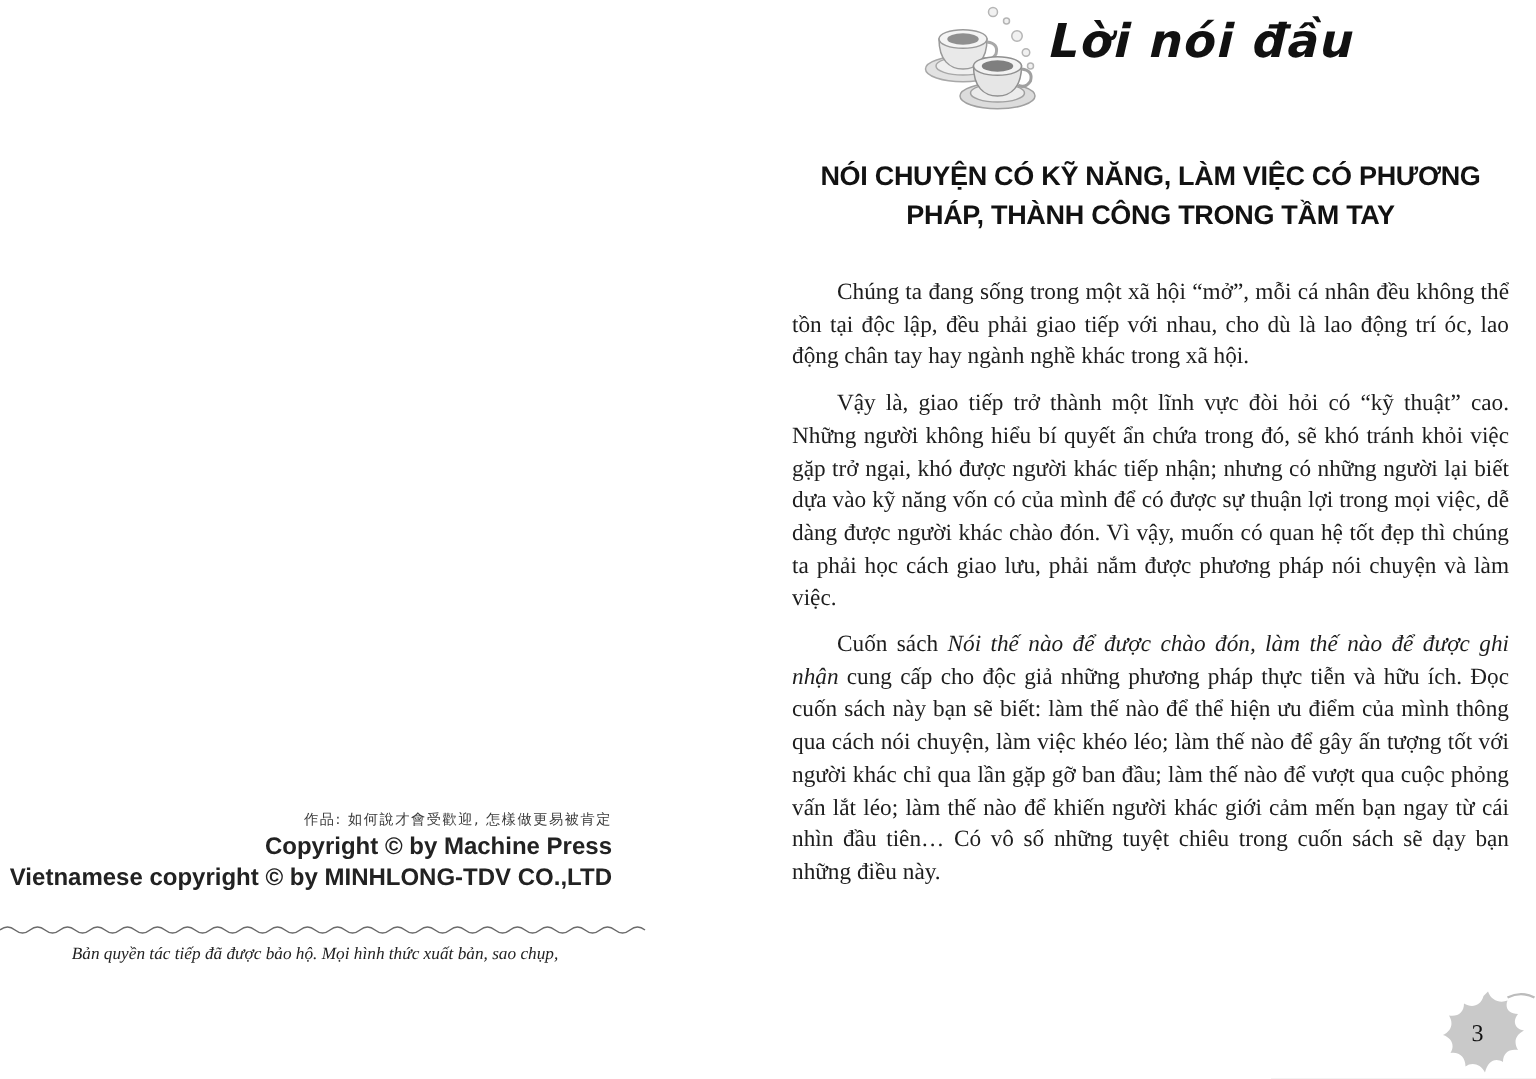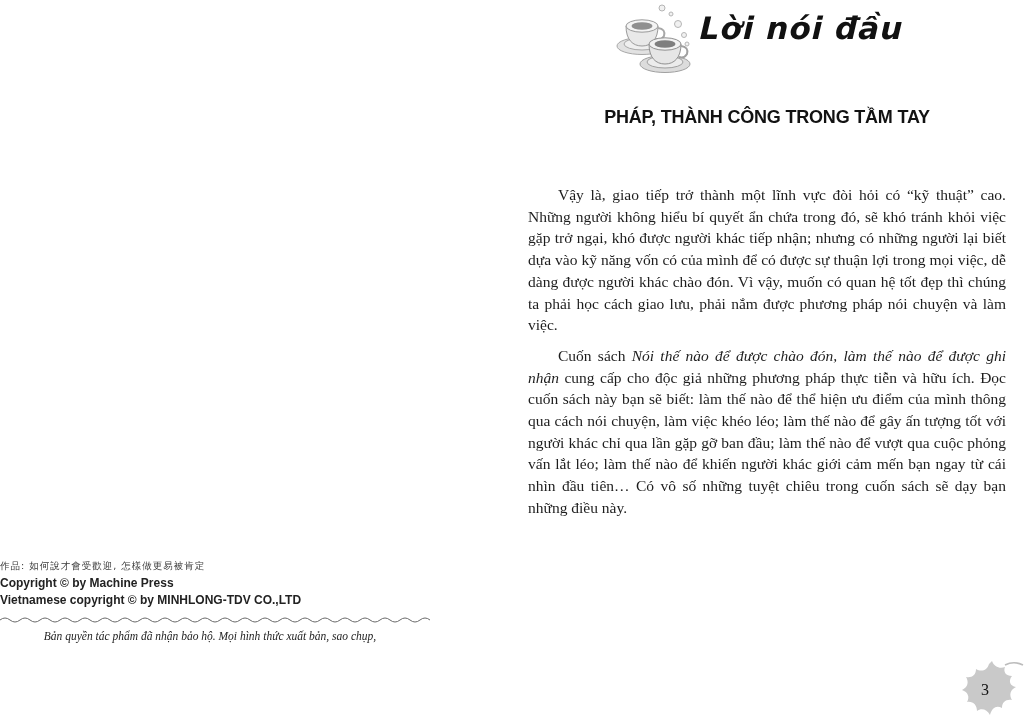--- a/index.html
+++ b/index.html
@@ -31,30 +31,30 @@
   }
   .body-text em{font-style:italic;}
   
   .pageno-wrap{position:absolute;left:948px;top:659px;width:76px;height:60px;}
   .pageno{
     position:absolute;left:33px;top:22px;font-family:"Liberation Serif",serif;
     font-size:16px;color:#111;
   }
   
   .colophon{
-    position:absolute;left:0;top:556px;width:408px;text-align:left;
+    position:absolute;left:0;top:536px;width:408px;text-align:right;
   }
   .colophon p{margin:0;}
   .cjk-line{
     font-family:"DejaVu Sans",sans-serif;font-size:9.5px;color:#3a3a3a;
     margin-top:4px !important;letter-spacing:1px;
   }
   .copy-line{
     font-family:"Liberation Sans",sans-serif;font-weight:bold;
-    font-size:12px;color:#222;margin-top:3px !important;
+    font-size:16px;color:#222;margin-top:3px !important;
   }
   .wavy{position:absolute;left:0;top:615px;}
   .legal{
     position:absolute;left:0;top:629px;width:420px;text-align:center;
     font-style:italic;font-size:11.5px;line-height:15.5px;color:#222;
   }
   .legal p{margin:0;white-space:nowrap;}
 </style>
 </head>
 <body>
@@ -66,21 +66,21 @@
       <p class="cjk-line">作品: 如何說才會受歡迎, 怎樣做更易被肯定</p>
       <p class="copy-line">Copyright ©  by Machine Press</p>
       <p class="copy-line">Vietnamese copyright ©  by MINHLONG-TDV CO.,LTD</p>
     </div>
 
     <svg class="wavy" width="432" height="10" viewBox="0 0 432 10" aria-hidden="true">
       <path d="M0 5 q5 -4 10 0 t10 0 t10 0 t10 0 t10 0 t10 0 t10 0 t10 0 t10 0 t10 0 t10 0 t10 0 t10 0 t10 0 t10 0 t10 0 t10 0 t10 0 t10 0 t10 0 t10 0 t10 0 t10 0 t10 0 t10 0 t10 0 t10 0 t10 0 t10 0 t10 0 t10 0 t10 0 t10 0 t10 0 t10 0 t10 0 t10 0 t10 0 t10 0 t10 0 t10 0 t10 0 t10 0" fill="none" stroke="#6a6a6a" stroke-width="1"></path>
     </svg>
 
     <div class="legal">
-      <p>Bản quyền tác phẩm đã nhận bảo hộ. Mọi hình thức xuất bản, sao chụp,</p>
+      <p>Bản quyền tác tiếp đã được bảo hộ. Mọi hình thức xuất bản, sao chụp,</p>
     </div>
   </section>
 
   <section>
 
     <div class="pre-header">
       <svg class="coffee" width="84" height="72" viewBox="0 0 84 72" aria-hidden="true">
 
         <circle cx="50" cy="6" r="3" fill="#f1f1f1" stroke="#b5b5b5"></circle>
         <circle cx="59" cy="12" r="2" fill="#f1f1f1" stroke="#b5b5b5"></circle>
@@ -100,24 +100,26 @@
         <path d="M37 42 C37 56 44 62 53 62 C62 62 69 56 69 42 Z" fill="#e6e6e6" stroke="#909090"></path>
         <ellipse cx="53" cy="42" rx="16" ry="6.2" fill="#f2f2f2" stroke="#909090"></ellipse>
         <ellipse cx="53" cy="42" rx="10.5" ry="3.8" fill="#7f7f7f"></ellipse>
         <path d="M69 44 q8 1 6 8 q-3 5 -8 3" fill="none" stroke="#a0a0a0" stroke-width="2"></path>
       </svg>
       <div class="script-title">Lời nói đầu</div>
     </div>
 
     <div class="right-col">
       <h1 class="chapter-title">
+        <span>NÓI CHUYỆN CÓ KỸ NĂNG, LÀM VIỆC CÓ PHƯƠNG</span>
         <span>PHÁP, THÀNH CÔNG TRONG TẦM TAY</span>
       </h1>
 
       <div class="body-text">
+        <p>Chúng ta đang sống trong một xã hội “mở”, mỗi cá nhân đều không thể tồn tại độc lập, đều phải giao tiếp với nhau, cho dù là lao động trí óc, lao động chân tay hay ngành nghề khác trong xã hội.</p>
         <p>Vậy là, giao tiếp trở thành một lĩnh vực đòi hỏi có “kỹ thuật” cao. Những người không hiểu bí quyết ẩn chứa trong đó, sẽ khó tránh khỏi việc gặp trở ngại, khó được người khác tiếp nhận; nhưng có những người lại biết dựa vào kỹ năng vốn có của mình để có được sự thuận lợi trong mọi việc, dễ dàng được người khác chào đón. Vì vậy, muốn có quan hệ tốt đẹp thì chúng ta phải học cách giao lưu, phải nắm được phương pháp nói chuyện và làm việc.</p>
         <p><span>Cuốn sách </span><em>Nói thế nào để được chào đón, làm thế nào để được ghi nhận</em><span> cung cấp cho độc giả những phương pháp thực tiễn và hữu ích. Đọc cuốn sách này bạn sẽ biết: làm thế nào để thể hiện ưu điểm của mình thông qua cách nói chuyện, làm việc khéo léo; làm thế nào để gây ấn tượng tốt với người khác chỉ qua lần gặp gỡ ban đầu; làm thế nào để vượt qua cuộc phỏng vấn lắt léo; làm thế nào để khiến người khác giới cảm mến bạn ngay từ cái nhìn đầu tiên… Có vô số những tuyệt chiêu trong cuốn sách sẽ dạy bạn những điều này.</span></p>
       </div>
     </div>
 
     <div class="pageno-wrap">
       <svg width="76" height="60" viewBox="0 0 76 60" aria-hidden="true">
         <path d="M57 6 C63 3 69 3 75 6" fill="none" stroke="#bcbcbc" stroke-width="1.6"></path>
         <path d="M44 2 C46 8 52 10 57 8 C55 13 58 17 64 17 C60 22 62 27 68 28
                  C62 31 61 36 64 41 C58 40 54 43 54 49 C49 46 44 48 42 56

